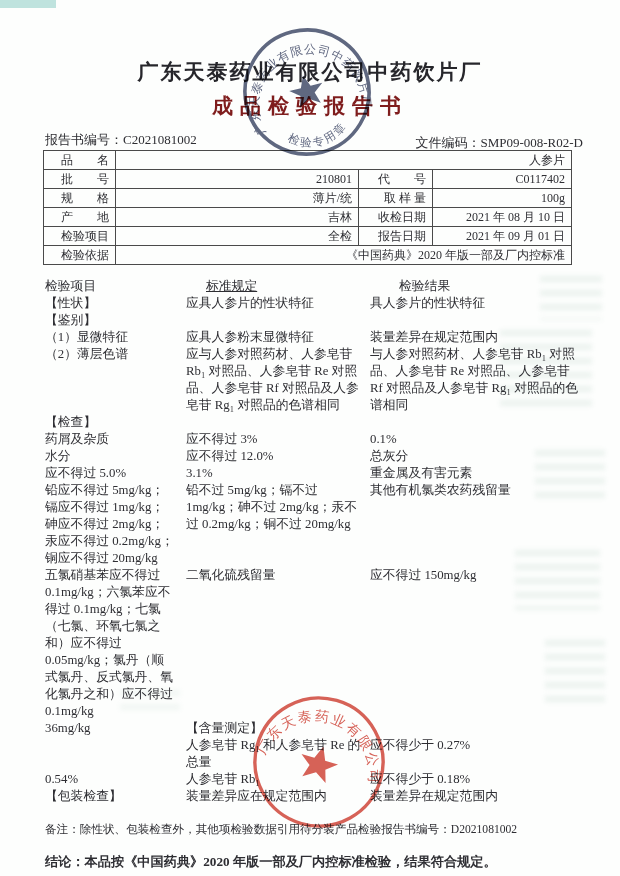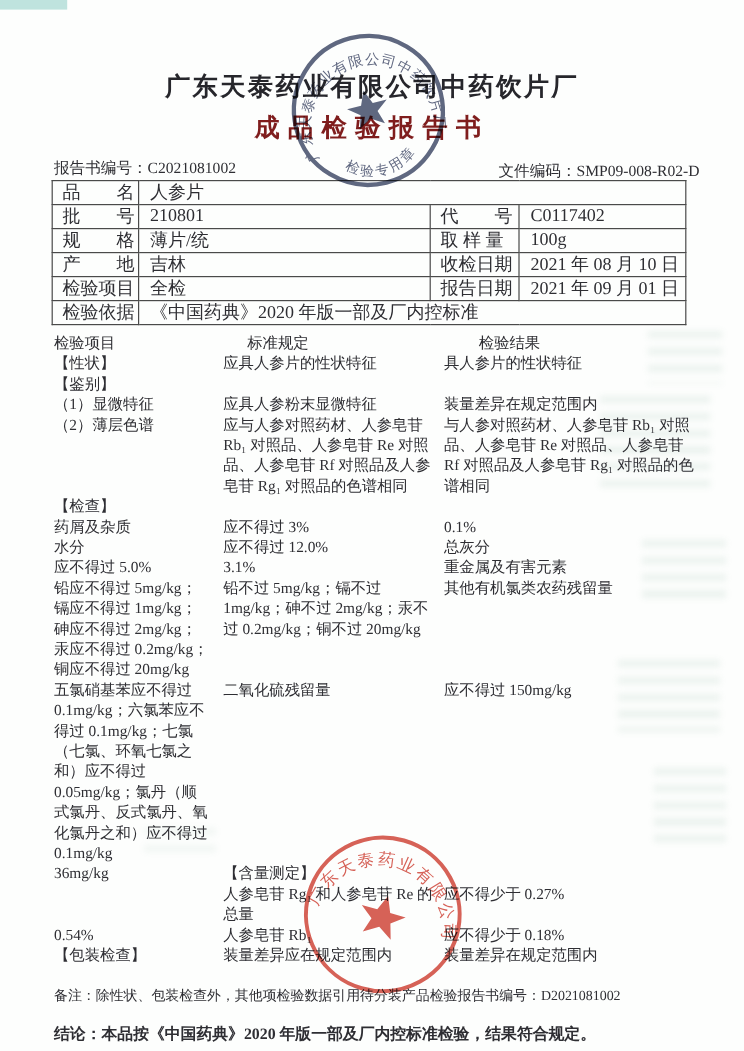--- a/index.html
+++ b/index.html
@@ -17,29 +17,29 @@
   
   .title1 { position:absolute; top:58px; left:0; width:100%; text-align:center;
     font-size:21px; font-weight:bold; letter-spacing:2px; color:#26262b; }
   .title2 { position:absolute; top:92px; left:0; width:100%; text-align:center;
     font-size:21px; font-weight:bold; letter-spacing:7px; color:#7f1d1d; }
   
   .meta-left  { position:absolute; top:131px; left:45px; font-size:13px; }
   .meta-right { position:absolute; top:134px; right:37px; font-size:13px; }
   
   table.info { position:absolute; top:150px; left:43px; width:528px;
-    border-collapse:collapse; font-size:15px; table-layout:fixed; }
+    border-collapse:collapse; font-size:12px; table-layout:fixed;text-align:right; }
   table.info td { border:1px solid #4a4a4a; height:19px; padding:0 6px 0 9px;
     white-space:nowrap; overflow:hidden; }
   table.info td.lab { padding-left:8px; }
   
   .results { position:absolute; top:278px; left:0; width:620px; padding:0 28px 0 45px; }
   .rgrid { display:grid; grid-template-columns:141px 184px 1fr;
     font-size:12.8px; line-height:17px; }
-  .rgrid .hc2 { padding-left:20px; }
+  .rgrid .hc2 { padding-left:20px;text-decoration:underline; }
   .rgrid .hc3 { padding-left:29px; }
   .rgrid .c2, .rgrid .c3 { padding-right:10px; }
   .remark { margin-top:17px; font-size:11.6px; white-space:nowrap; }
   .conclusion { margin-top:16px; font-size:13.2px; font-weight:bold; white-space:nowrap; }
   .thick-rule { margin-top:5px; margin-left:-5px; width:547px; height:3px; background:#1c1c1c; }
   
   .sigrow { position:relative; margin-top:9px; font-size:12.5px; height:60px; }
   .sig-label { position:absolute; top:6px; }
   .hand { font-family:"DejaVu Sans",sans-serif; color:#2c2c38; font-weight:bold; }
   .hand1 { position:absolute; left:52px; top:-4px; font-size:22px;

